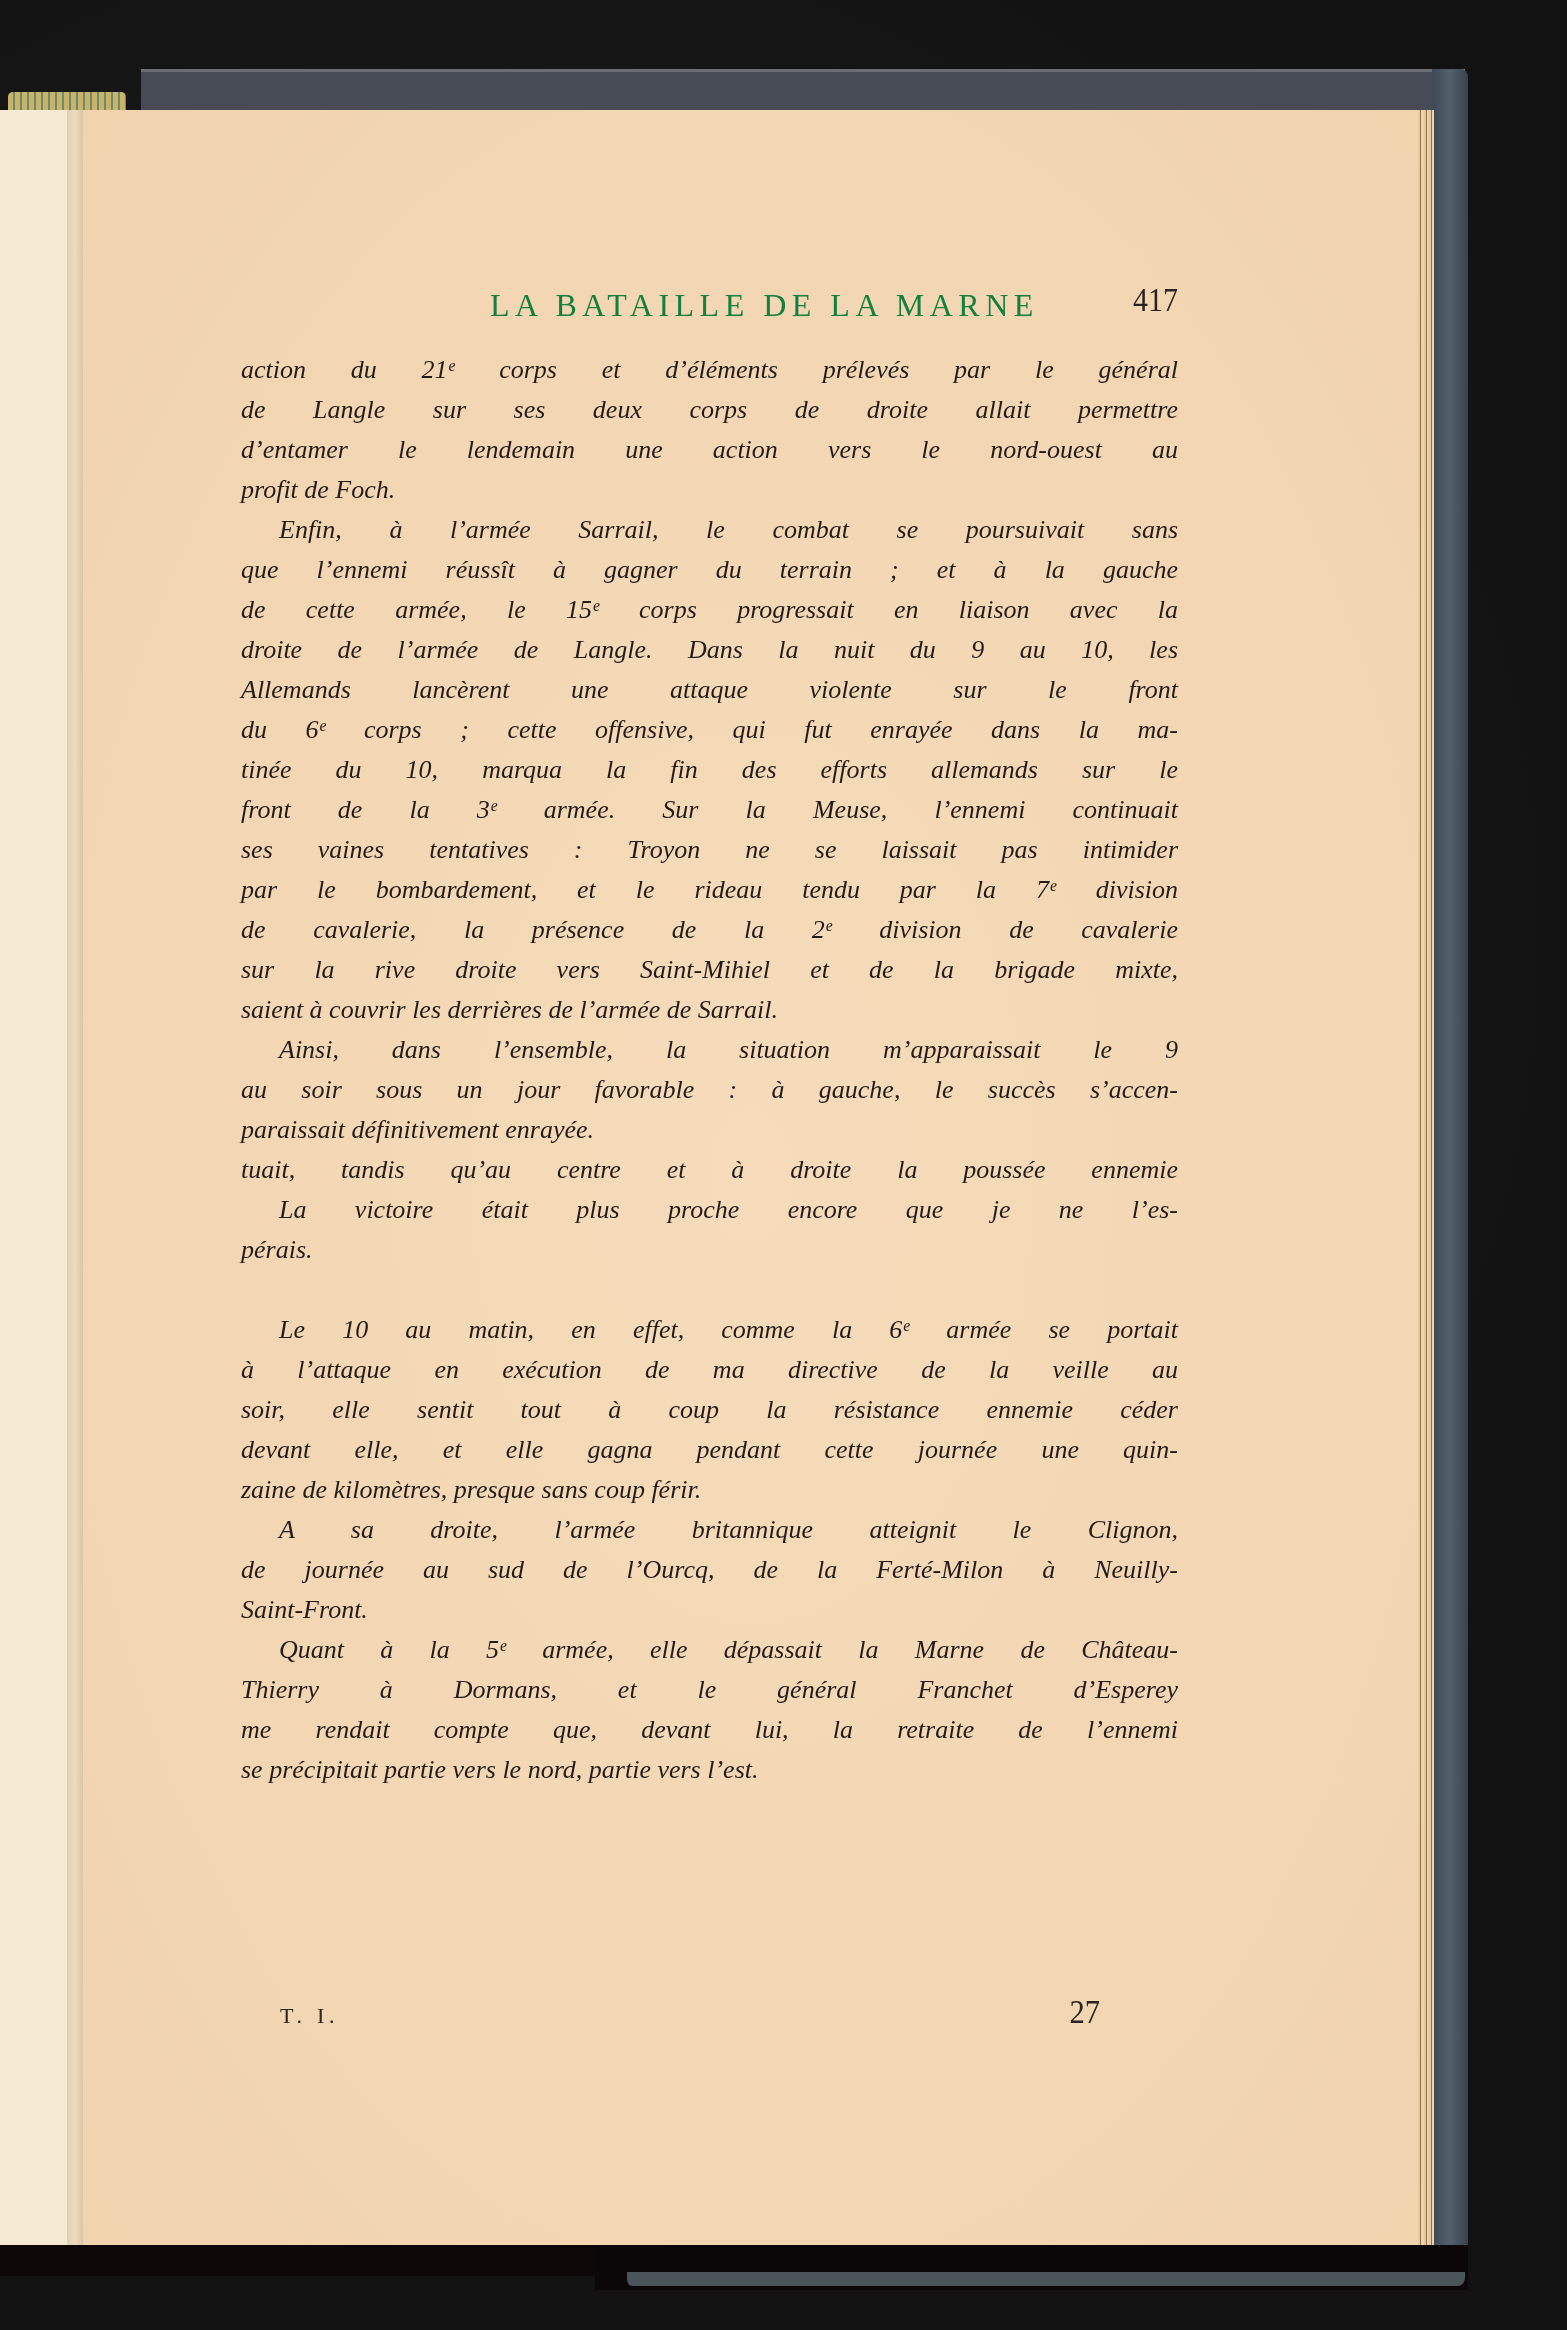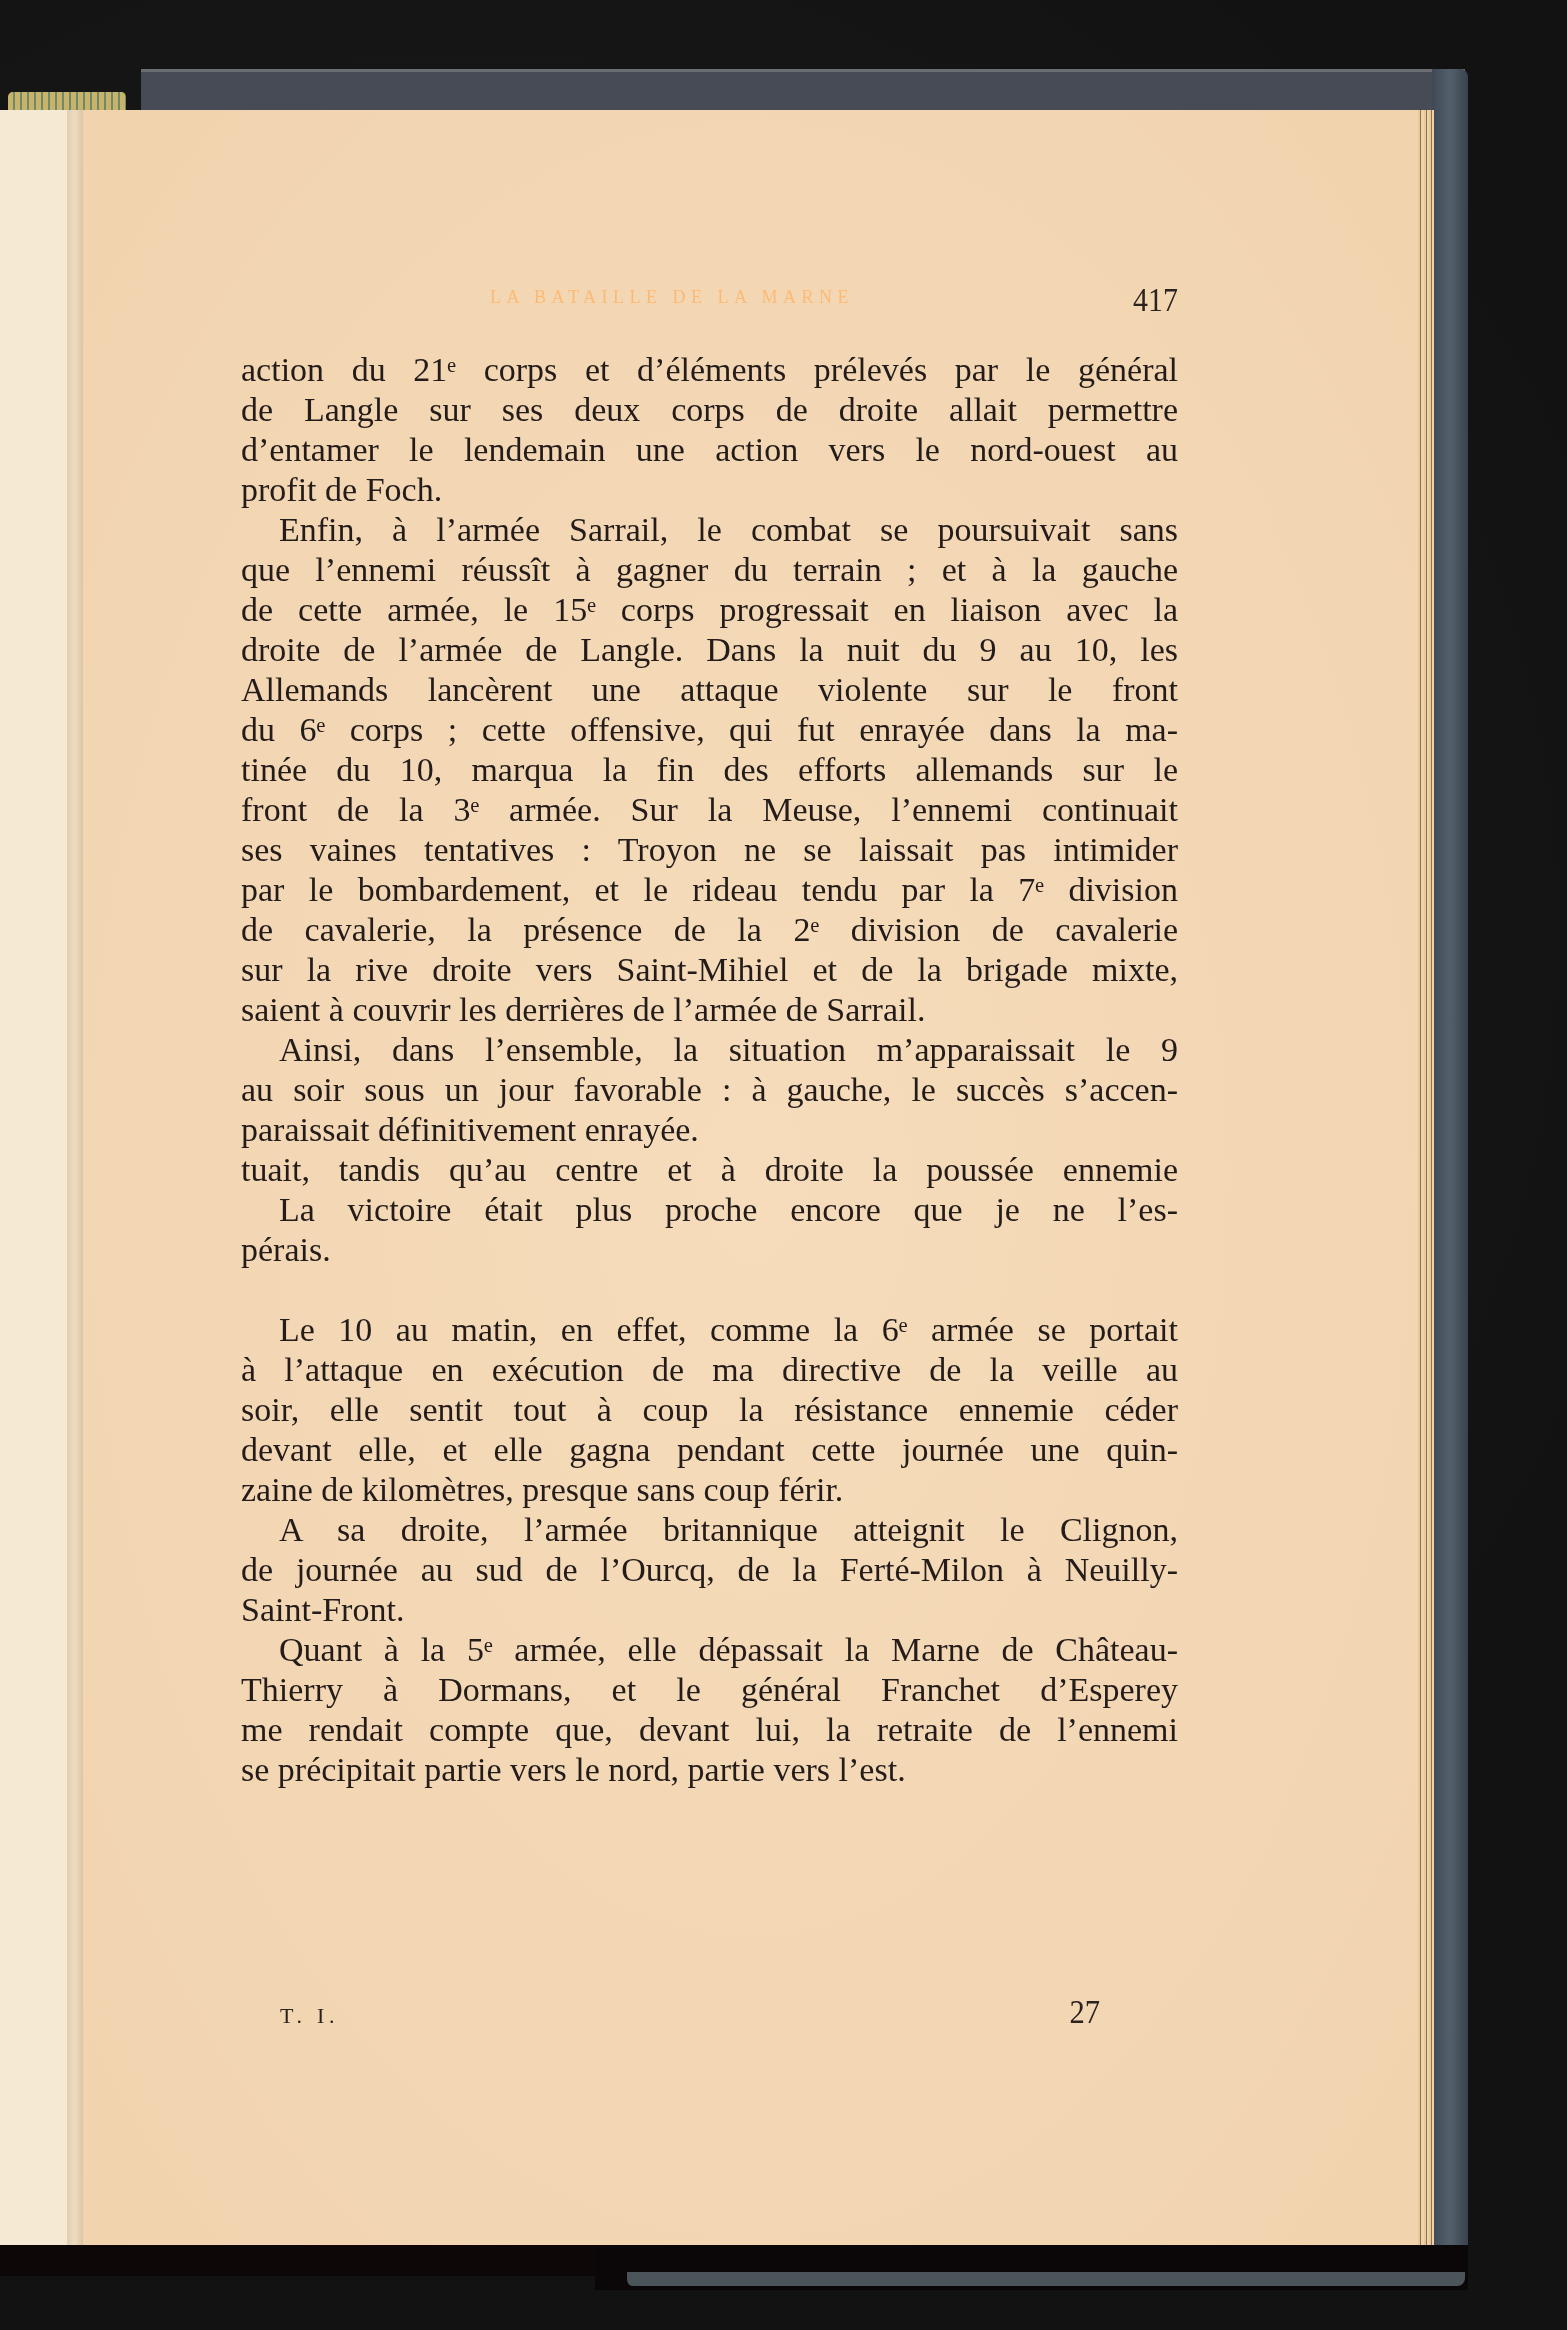--- a/index.html
+++ b/index.html
@@ -51,29 +51,29 @@
   }
   .page-edges {
     position: absolute; left: 1418px; top: 110px; width: 15.7px; height: 2135px;
     background: repeating-linear-gradient(90deg, #e8c99c 0 2.4px, #8d7350 2.4px 3.1px, #f0d3a8 3.1px 5.5px);
   }
   .running-head {
     position: absolute; left: 241px; top: 278px; width: 937px; height: 47px;
   }
   .running-title {
     position: absolute; left: 249px; top: 9.4px;
-    font-size: 18px; letter-spacing: 5.5px; color: #fdba74;
+    font-size: 32px; letter-spacing: 5.5px; color: #15803d;
   }
   .page-number {
     position: absolute; right: 0; top: 3.1px;
     font-size: 34px; color: #2b2320; transform: scaleX(0.88); transform-origin: right;
   }
   .body-text {
     position: absolute; left: 241px; top: 350px; width: 937px;
-    color: #231c1a; font-size: 34px; line-height: 40px;
+    color: #231c1a; font-size: 26px; line-height: 40px; font-style: italic;
   }
   .line {
     display: block; white-space: nowrap; height: 40px;
     text-align: justify; text-align-last: justify;
     transform-origin: left center;
   }
   .line span.txt { display: inline-block; width: 100%; text-align: justify; text-align-last: justify; }
   .line.last span.txt { text-align-last: left; }
   .line.indent span.txt { padding-left: 38px; width: calc(100% - 38px); }
   .blank { height: 40px; }

